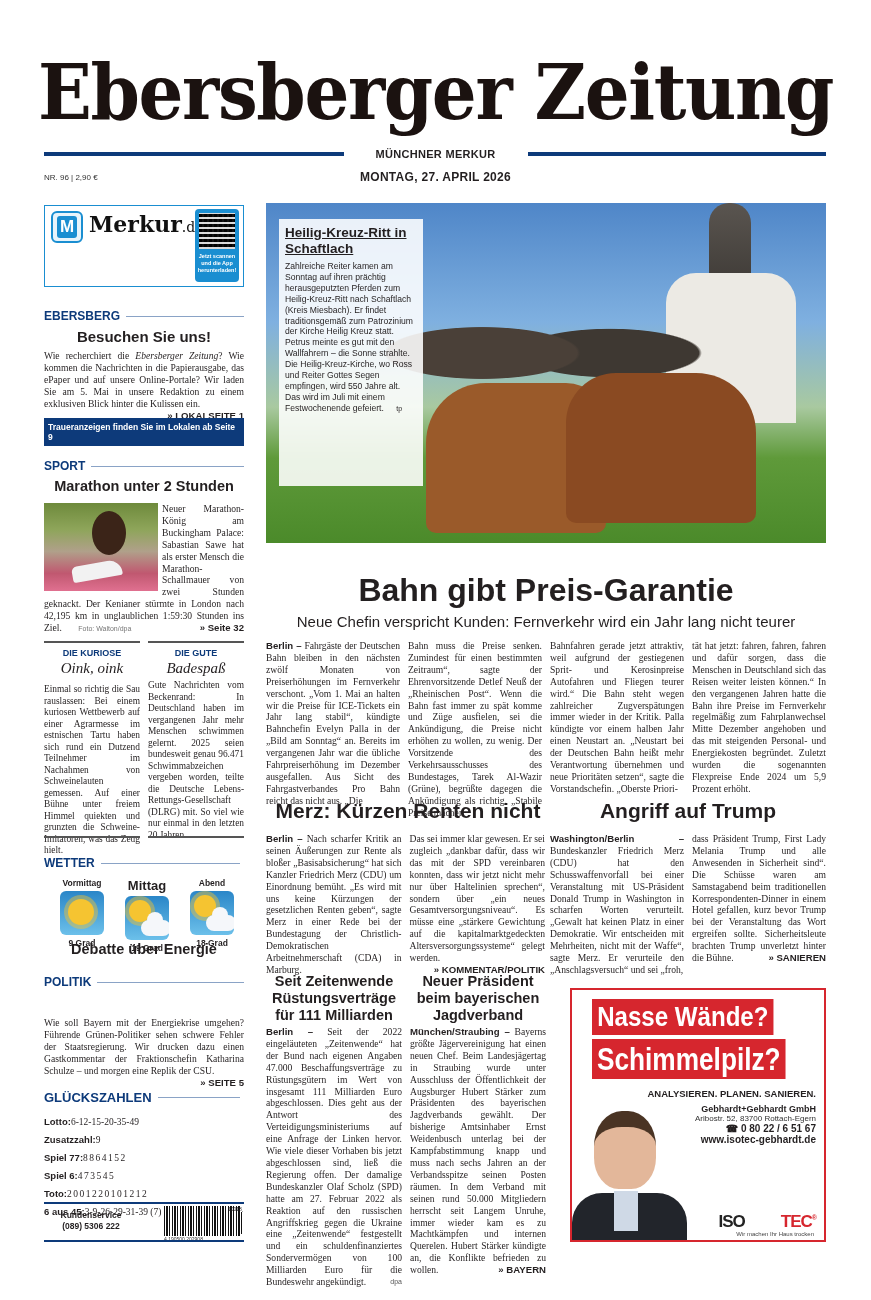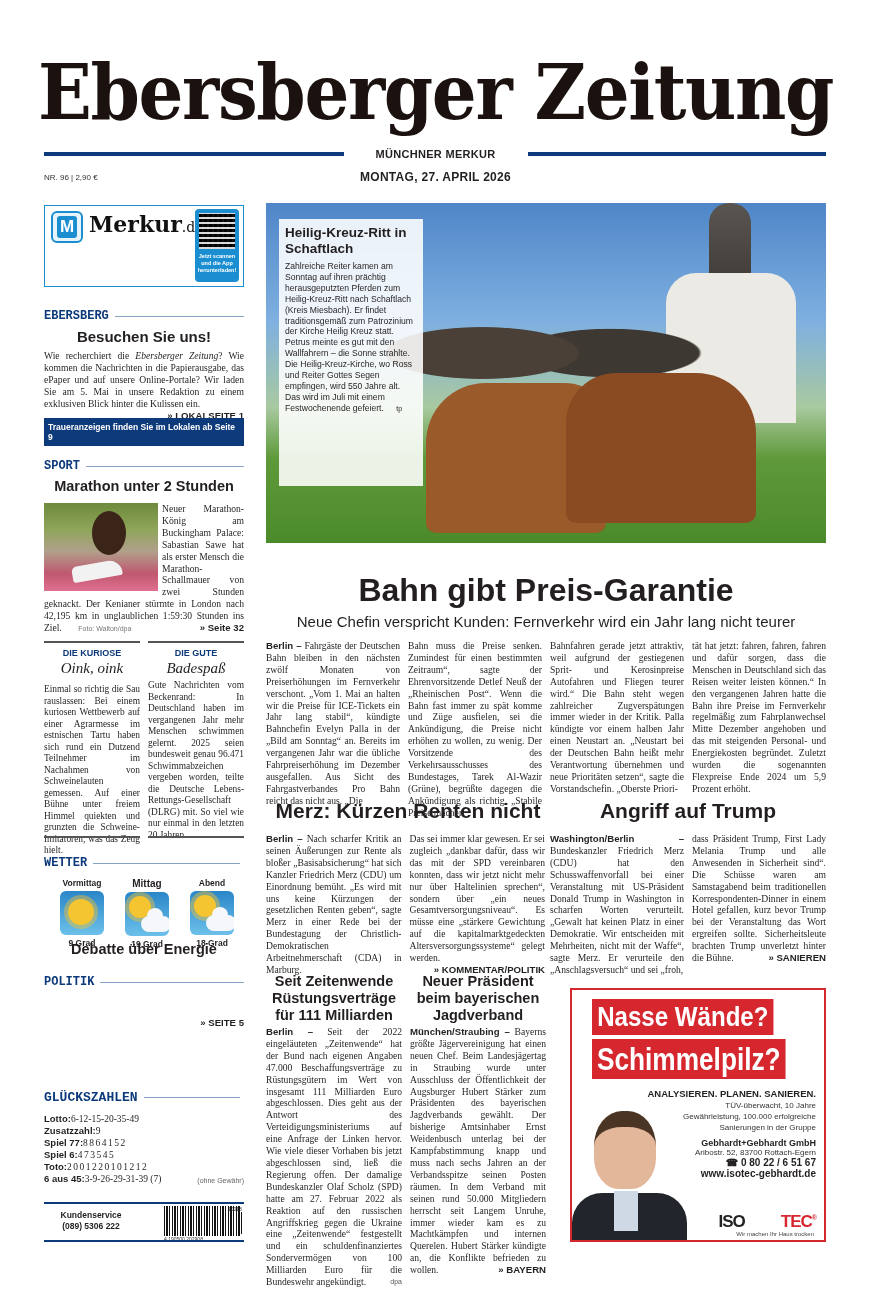--- a/index.html
+++ b/index.html
@@ -15,47 +15,47 @@
   .promo{left:44px;top:205px;width:200px;height:82px;border:1.5px solid #1a8ed1;}
   .promo .logo{position:absolute;left:6px;top:5px;width:32px;height:32px;border:2px solid #1a8ed1;border-radius:6px;background:#e8f4fb;}
   .promo .logo span{position:absolute;left:4px;top:3px;width:20px;height:22px;background:#1a8ed1;border-radius:3px;color:#fff;font:bold 17px "Liberation Sans",sans-serif;text-align:center;line-height:22px;}
   .promo .brand{position:absolute;left:44px;top:5px;font:bold 22px "DejaVu Serif",serif;color:#111;}
   .promo .brand small{font-size:14px;font-weight:normal;}
   .promo .txt{position:absolute;left:5px;top:43px;font:bold 8px "Liberation Sans",sans-serif;line-height:11px;color:#111;width:148px;}
   .promo .qr{position:absolute;right:4px;top:3px;width:44px;height:73px;background:#1a8ed1;border-radius:4px;}
   .promo .qr .code{position:absolute;left:4px;top:4px;width:36px;height:36px;background:repeating-linear-gradient(90deg,#111 0 3px,#fff 3px 5px),#111;background-blend-mode:multiply;}
   .promo .qr .code::after{content:"";position:absolute;inset:0;background:repeating-linear-gradient(0deg,rgba(255,255,255,.85) 0 2px,transparent 2px 5px);}
   .promo .qr .cap{position:absolute;left:1px;right:1px;top:44px;font:bold 5.5px "Liberation Sans",sans-serif;color:#fff;text-align:center;line-height:7px;}
-  .sec{font-family:Liberation Mono, monospace;font-weight:bold;color:#0d3a7a;font-size:12px;display:flex;align-items:center;gap:6px;}
+  .sec{font-family:Liberation Sans, sans-serif;font-weight:bold;color:#0d3a7a;font-size:12px;display:flex;align-items:center;gap:6px;}
   .sec::after{content:"";flex:1;height:1px;background:#8aa3c6;}
   .h-sans{font-family:"Liberation Sans",sans-serif;font-weight:bold;color:#231f20;text-align:center;}
   .body{font-size:9.6px;line-height:11.9px;text-align:justify;hyphens:auto;}
   .body b.s,.ref{font-family:"Liberation Sans",sans-serif;font-weight:bold;}
   .ref{float:right;}
   .bar-blue{background:#0d3a7a;color:#fff;font:bold 8.5px "Liberation Sans",sans-serif;padding:4px 4px;}
   .photo-marathon{left:44px;top:503px;width:114px;height:88px;background:linear-gradient(180deg,#6e8a3c 0%,#8ea55a 30%,#b0a08a 55%,#c05870 80%,#e07090 100%);}
   .photo-marathon .face{position:absolute;left:48px;top:8px;width:34px;height:44px;border-radius:50%;background:#3b2418;}
   .photo-marathon .shoe{position:absolute;left:28px;top:60px;width:50px;height:16px;background:#f2f2f2;border-radius:8px 20px 4px 4px;transform:rotate(-10deg);}
   .rule-dark{background:#555;height:1.5px;}
   .kicker{font:bold 9px "Liberation Sans",sans-serif;color:#0d3a7a;text-align:center;}
   .ital{font-style:italic;font-size:15px;text-align:center;}
   .weather{width:44px;height:44px;border-radius:6px;background:linear-gradient(180deg,#2a86c8,#6cc0ea);position:relative;overflow:hidden;}
   .sun{position:absolute;left:8px;top:8px;width:26px;height:26px;border-radius:50%;background:#f5c431;box-shadow:0 0 0 4px rgba(245,196,49,.45);}
   .cloud{position:absolute;left:16px;top:24px;width:30px;height:16px;background:#f5f7fa;border-radius:10px;}
   .cloud::before{content:"";position:absolute;left:6px;top:-8px;width:16px;height:16px;border-radius:50%;background:#f5f7fa;}
-  .lotto{font-size:9.5px;line-height:12px;}
+  .lotto{font-size:9.5px;line-height:17px;}
   .lotto b{font-family:"Liberation Sans",sans-serif;}
   .hero{left:266px;top:203px;width:560px;height:340px;background:linear-gradient(180deg,#4f86c8 0%,#7fb0e0 35%,#a9c9a0 60%,#5f9a3a 75%,#4b8a2a 100%);overflow:hidden;}
   .hero .chapel{position:absolute;right:30px;top:70px;width:130px;height:150px;background:#eceae4;border-radius:30px 30px 0 0;}
   .hero .tower{position:absolute;right:75px;top:0;width:42px;height:100px;background:linear-gradient(180deg,#5a5550,#3a3632);border-radius:20px 20px 0 0;}
   .hero .horse1{position:absolute;left:160px;top:180px;width:180px;height:150px;background:#9a5a2a;border-radius:60px 40px 10px 10px;}
   .hero .horse2{position:absolute;left:300px;top:170px;width:190px;height:150px;background:#8a4a22;border-radius:50px 60px 10px 10px;}
   .hero .riders{position:absolute;left:120px;top:90px;width:320px;height:120px;background:radial-gradient(ellipse at 30% 50%,#4a4038 0 30%,transparent 31%),radial-gradient(ellipse at 70% 50%,#3e3832 0 28%,transparent 29%);}
   .hero .caption{position:absolute;left:13px;top:16px;width:144px;height:267px;background:rgba(255,255,255,.88);padding:6px 6px;}
-  .hero .caption h3{font:bold 13.5px "Liberation Sans",sans-serif;line-height:16px;color:#231f20;}
+  .hero .caption h3{font:bold 13.5px "Liberation Sans",sans-serif;line-height:16px;color:#231f20;text-decoration:underline;}
   .hero .caption p{font:8.6px "Liberation Sans",sans-serif;line-height:10.9px;color:#231f20;margin-top:4px;}
   .lead-h{left:266px;top:572px;width:560px;font:bold 32px "Liberation Sans",sans-serif;text-align:center;color:#231f20;}
   .lead-sub{left:266px;top:613px;width:560px;font:15px "Liberation Sans",sans-serif;text-align:center;color:#231f20;}
   .cols4{left:266px;top:640px;width:560px;display:grid;grid-template-columns:repeat(4,1fr);column-gap:8px;}
   .h2{font:bold 21px "Liberation Sans",sans-serif;color:#231f20;text-align:center;}
   .h3{font:bold 14.5px "Liberation Sans",sans-serif;line-height:17px;color:#231f20;text-align:center;}
   .ad{left:570px;top:988px;width:256px;height:254px;border:2px solid #d6262e;background:#fff;overflow:hidden;}
   .ad .r1{position:absolute;left:20px;top:9px;background:#d6262e;color:#fff;font:bold 28px "Liberation Sans",sans-serif;padding:0 6px;line-height:36px;transform:scaleX(.86);transform-origin:left;}
   .ad .r2{position:absolute;left:20px;top:49px;background:#d6262e;color:#fff;font:bold 32px "Liberation Sans",sans-serif;padding:0 6px;line-height:40px;transform:scaleX(.82);transform-origin:left;}
   .ad .person{position:absolute;left:0;top:115px;width:115px;height:140px;}
@@ -133,21 +133,21 @@
   </div>
 <div class="abs" style="left:52px;top:878px;width:190px;display:flex;justify-content:space-between;">
   <div style="width:60px;text-align:center;">
     <div class="sans" style="font-size:8.5px;font-weight:bold;">Vormittag</div>
     <div class="weather" style="margin:3px auto;">
         <div class="sun"></div>
       </div>
     <div class="sans" style="font-size:8.5px;font-weight:bold;">9 Grad</div>
   </div>
   <div style="width:60px;text-align:center;">
-    <div class="sans" style="font-size:10px;font-weight:bold;">Mittag</div>
+    <div class="sans" style="font-size:13px;font-weight:bold;">Mittag</div>
     <div class="weather" style="margin:3px auto;">
         <div class="sun" style="left:4px;top:4px;width:22px;height:22px;"></div>
         <div class="cloud"></div>
       </div>
     <div class="sans" style="font-size:8.5px;font-weight:bold;">19 Grad</div>
   </div>
   <div style="width:60px;text-align:center;">
     <div class="sans" style="font-size:8.5px;font-weight:bold;">Abend</div>
     <div class="weather" style="margin:3px auto;">
         <div class="sun" style="left:4px;top:4px;width:22px;height:22px;"></div>
@@ -155,20 +155,21 @@
       </div>
     <div class="sans" style="font-size:8.5px;font-weight:bold;">18 Grad</div>
   </div>
 </div>
 
 <div class="abs sec" style="left:44px;top:975px;width:200px;">
     <span>POLITIK</span>
   </div>
 <div class="abs h-sans" style="left:44px;top:941px;width:200px;font-size:14.5px;">Debatte über Energie</div>
 <div class="abs body" style="left:44px;top:1017px;width:200px;">
+  <span>Wie soll Bayern mit der Energiekrise umgehen? Führende Grünen-Politiker sehen schwere Fehler der Staatsregierung. Wir drucken dazu einen Gastkommentar der Fraktionschefin Katharina Schulze – und morgen eine Replik der CSU.</span>
   <b class="ref">» SEITE 5</b>
 </div>
 
 <div class="abs sec" style="left:44px;top:1090px;width:196px;font-size:13px;">
     <span>GLÜCKSZAHLEN</span>
   </div>
 <div class="abs lotto" style="left:44px;top:1113px;width:200px;">
   <div><b>Lotto:</b><span>6-12-15-20-35-49</span></div>
   <div><b>Zusatzzahl:</b><span>9</span></div>
   <div><b>Spiel 77:</b><span style="letter-spacing:1.5px;">8864152</span></div>
@@ -240,21 +241,20 @@
 <div class="abs ad">
   <div class="r1">Nasse Wände?</div>
   <div class="r2">Schimmelpilz?</div>
   <div class="person">
       <div class="suit"></div>
       <div class="shirt"></div>
       <div class="head"></div>
     </div>
   <div class="txt">
     <div style="font-weight:bold;font-size:9.5px;color:#231f20;">ANALYSIEREN. PLANEN. SANIEREN.</div>
-    <div style="font-size:8px;line-height:11px;margin-top:1px;padding-left:30px;">TÜV-überwacht, 10 Jahre Gewährleistung, 100.000 erfolgreiche Sanierungen in der Gruppe</div>
     <div style="font-weight:bold;font-size:9px;color:#231f20;margin-top:5px;">Gebhardt+Gebhardt GmbH</div>
     <div style="font-size:8px;">Aribostr. 52, 83700 Rottach-Egern</div>
     <div style="font-weight:bold;font-size:10px;color:#231f20;">☎ 0 80 22 / 6 51 67</div>
     <div style="font-weight:bold;font-size:10px;color:#231f20;">www.isotec-gebhardt.de</div>
   </div>
   <div class="isotec"><span class="a">ISO</span><span class="b">TEC</span><sup style="font-size:7px;color:#d6262e;">®</sup></div>
   <div class="abs sans" style="right:10px;top:241px;font-size:6px;color:#444;">Wir machen Ihr Haus trocken</div>
 </div>
 
 </body></html>

